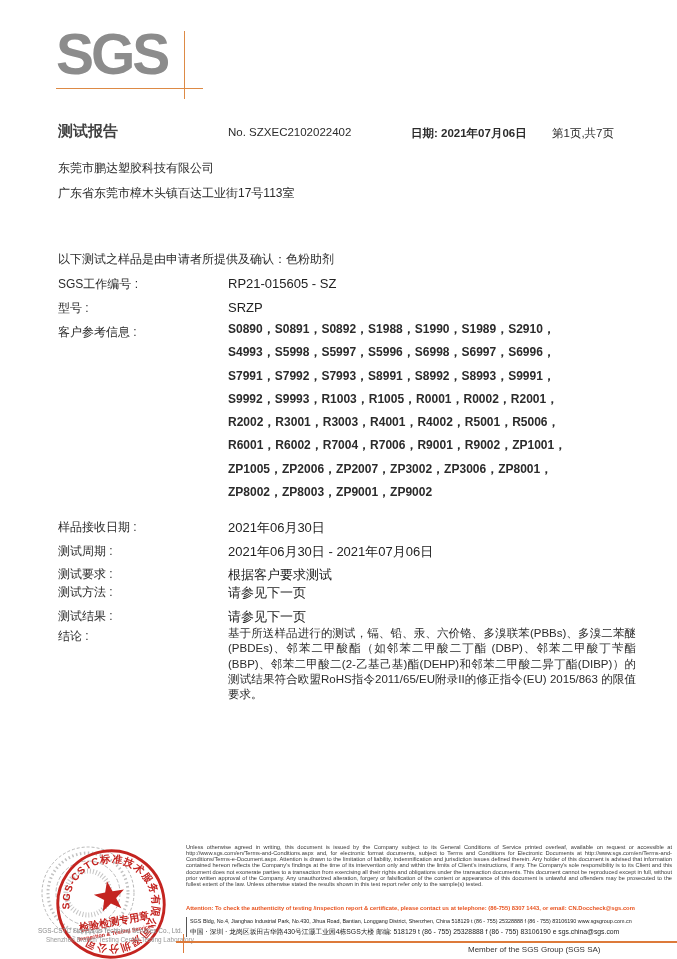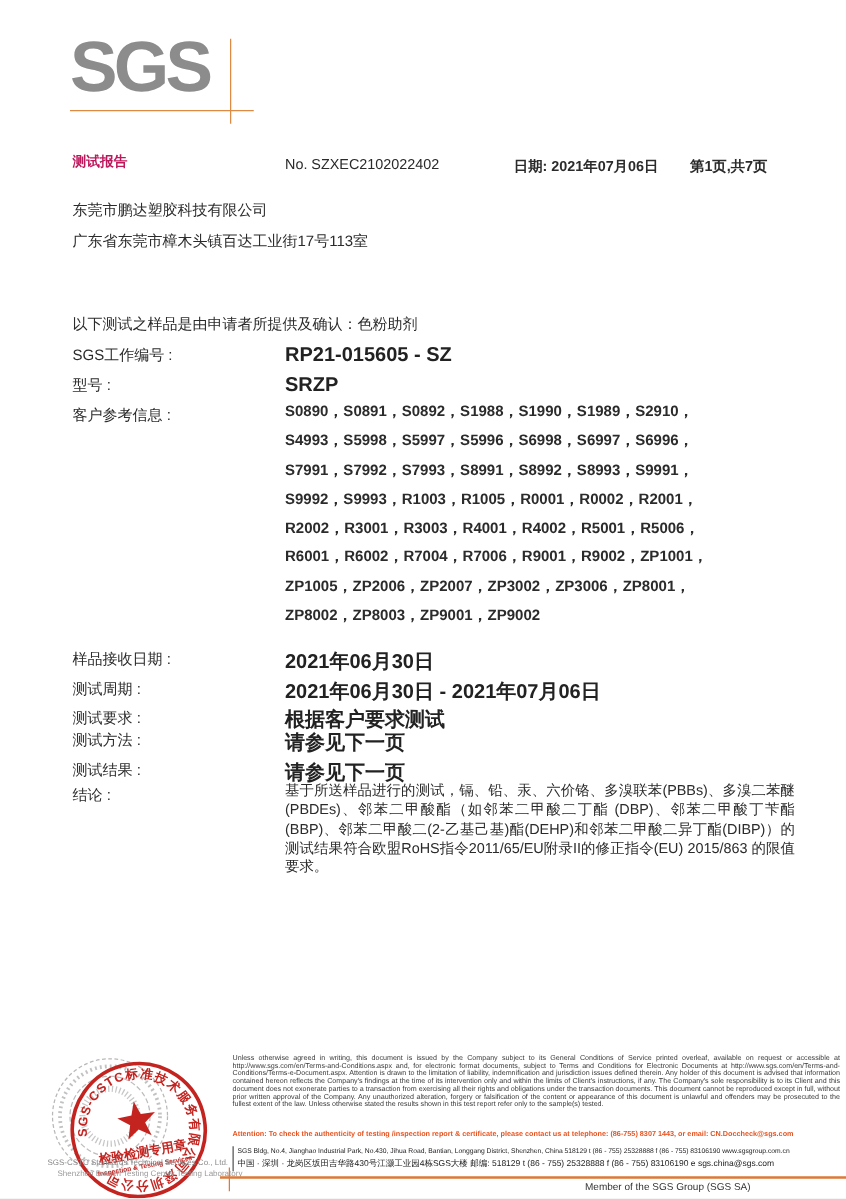--- a/index.html
+++ b/index.html
@@ -8,30 +8,30 @@
     font-family:"Liberation Sans","DejaVu Sans",sans-serif;color:#2b2b2b;
     overflow:hidden;margin:0 auto;
   }
   .abs{position:absolute;}
   
   .logo-text{left:56px;top:26px;font-size:57px;font-weight:bold;color:#8c8c8c;
     letter-spacing:-3px;line-height:1;}
   .logo-hline{left:56px;top:88px;width:147px;height:1px;background:#dd8a45;}
   .logo-vline{left:184px;top:31px;width:1px;height:68px;background:#dd8a45;}
   
-  .report-title{left:58px;top:122px;font-size:11px;font-weight:bold;color:#be185d;}
+  .report-title{left:58px;top:122px;font-size:15px;font-weight:bold;color:#404040;}
   .report-no{left:228px;top:126px;font-size:11.5px;font-weight:normal;}
   .report-date{left:411px;top:126px;font-size:11.5px;font-weight:bold;}
-  .report-page{left:552px;top:126px;font-size:11.5px;font-weight:bold;}
+  .report-page{left:552px;top:126px;font-size:11.5px;font-weight:normal;}
   .company-name{left:58px;top:160px;font-size:12px;text-align:center;}
   .company-addr{left:58px;top:185px;font-size:12px;}
   .intro{left:58px;top:251px;font-size:12px;font-family:Liberation Mono, monospace;}
   
   .flabel{left:58px;font-size:12px;color:#2b2b2b;}
-  .fvalue{left:228px;font-size:16px;font-weight:700;color:#222;width:414px;}
+  .fvalue{left:228px;font-size:13px;font-weight:400;color:#222;width:414px;}
   .refs{left:228px;top:318px;font-size:12px;font-weight:600;line-height:23.3px;}
   .conclusion{left:228px;top:626px;width:408px;font-size:11.5px;font-weight:normal;
     line-height:15.3px;text-align:justify;}
   
   .disclaimer{left:186px;top:844px;width:486px;font-size:5.7px;line-height:6.15px;
     color:#3a3a3a;text-align:justify;letter-spacing:0;}
   .attention{left:186px;top:905px;width:486px;font-size:5.8px;line-height:6.2px;
     color:#e8531f;font-weight:bold;}
   .addr-block{left:186px;top:917px;width:486px;border-left:1px solid #555;padding-left:3px;}
   .addr-en{font-size:5.4px;color:#222;line-height:9px;white-space:nowrap;}

